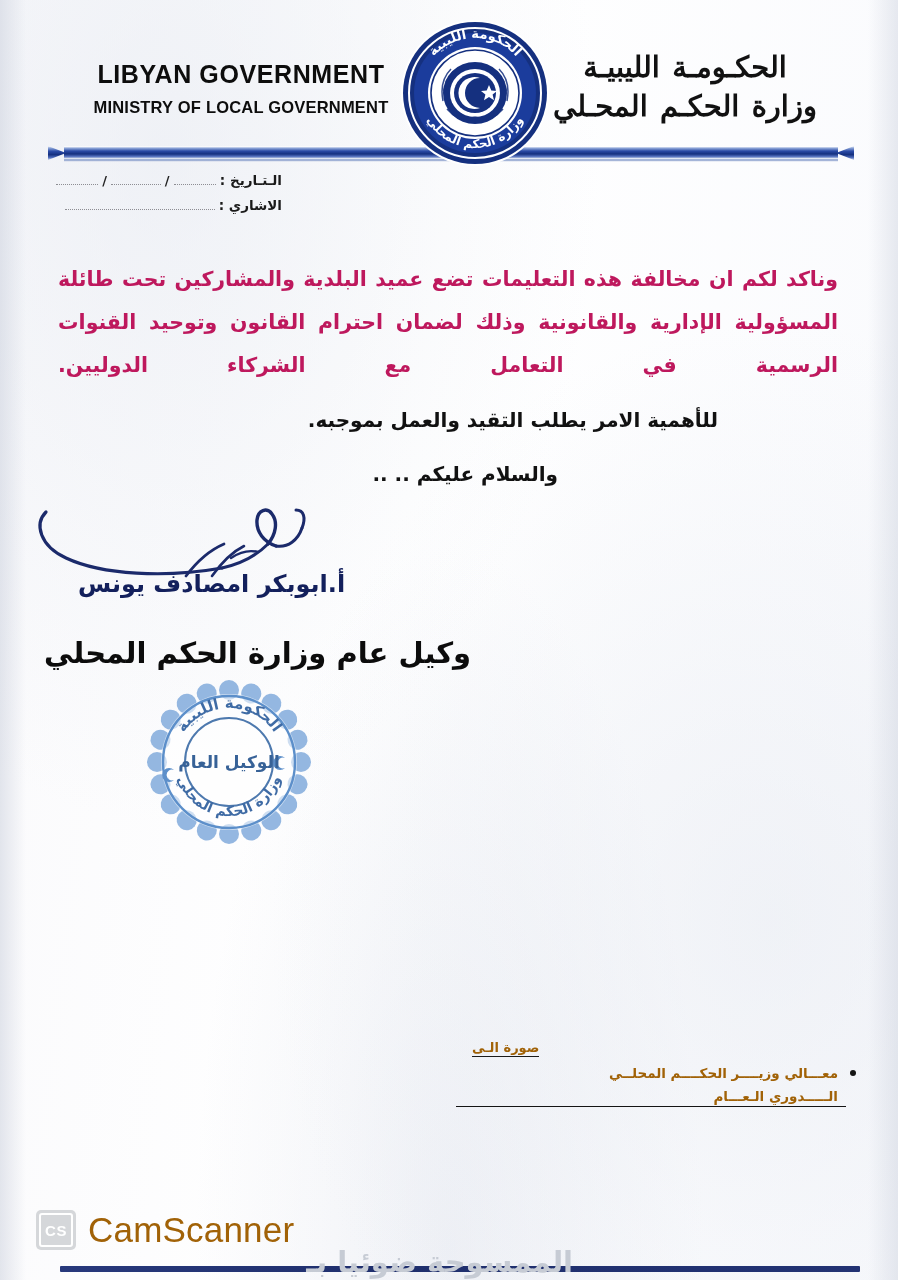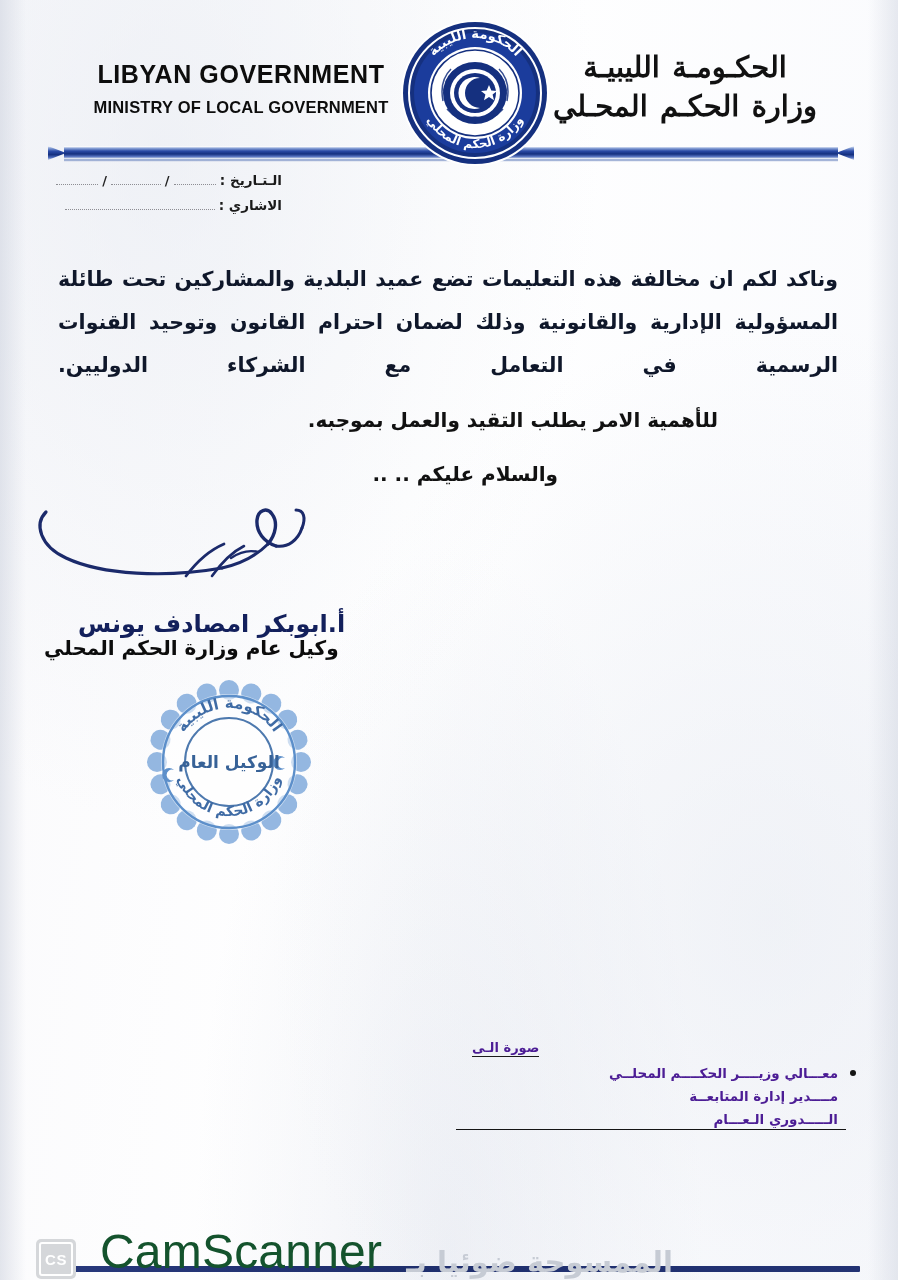--- a/index.html
+++ b/index.html
@@ -137,21 +137,21 @@
 
   
   #body-text {
     position: absolute;
     right: 60px;
     top: 258px;
     width: 780px;
     direction: rtl;
     text-align: justify;
     text-align-last: justify;
-    color: #0f172a;
+    color: #be185d;
     font-size: 20.5px;
     font-weight: 700;
     line-height: 2.1;
     letter-spacing: 0.2px;
   }
   #closing-1 {
     position: absolute;
     right: 180px;
     top: 408px;
     direction: rtl;
@@ -186,29 +186,28 @@
   #signer-name {
     position: absolute;
     left: 78px;
     top: 570px;
     direction: rtl;
     color: #13205c;
     font-size: 24px;
     font-weight: 700;
     letter-spacing: 0.4px;
     z-index: 4;
-    margin-top: 40px;
   }
   #signer-title {
     position: absolute;
     left: 44px;
     top: 636px;
     direction: rtl;
     color: #0c0c0c;
-    font-size: 20px;
+    font-size: 29px;
     font-weight: 700;
     letter-spacing: 0.6px;
   }
 
   
   #stamp {
     position: absolute;
     left: 128px;
     top: 678px;
     width: 202px;
@@ -218,21 +217,21 @@
   }
   #stamp svg { display: block; width: 100%; height: 100%; }
 
   
   #cc-block {
     position: absolute;
     right: 28px;
     top: 1040px;
     width: 420px;
     direction: rtl;
-    color: #4c1d95;
+    color: #a16207;
   }
   #cc-title {
     font-size: 13px;
     font-weight: 700;
     text-align: left;
     padding-left: 22px;
     letter-spacing: 3px;
     margin-bottom: 10px;
   }
   #cc-title span {
@@ -289,22 +288,22 @@
     width: 800px;
     height: 6px;
     background: linear-gradient(90deg, #28397c 0%, #1f2f6d 40%, #223273 100%);
     border-radius: 1px;
   }
   #watermark {
     position: absolute;
     left: 36px;
     top: 1210px;
     display: flex;
-    align-items: flex-end;
-    gap: 24px;
+    align-items: flex-start;
+    gap: 12px;
     z-index: 6;
   }
   #cs-badge {
     width: 40px;
     height: 40px;
     background: #d5d7da;
     border-radius: 5px;
     display: flex;
     align-items: center;
     justify-content: center;
@@ -318,23 +317,23 @@
     font-family: "Liberation Sans", sans-serif;
     font-size: 15px;
     font-weight: 700;
     display: flex;
     align-items: center;
     justify-content: center;
     letter-spacing: 0.5px;
   }
   #wm-latin {
     font-family: "Liberation Sans", sans-serif;
-    font-size: 48px;
+    font-size: 35px;
     font-weight: 400;
-    color: #14532d;
+    color: #a16207;
     letter-spacing: 0.2px;
   }
   #wm-arabic {
     direction: rtl;
     font-size: 29px;
     font-weight: 700;
     color: #c6cbd4;
     letter-spacing: 0.5px;
     margin-top: 35px;
   }
@@ -515,25 +514,20 @@
       <span>صورة الـى</span>
     </div>
 
     <div class="cc-row">
       <span class="cc-bullet"></span>
       <span class="cc-text">معـــالي وزيــــر الحكــــم المحلــي</span>
       <span class="cc-rule"></span>
     </div>
 
 
-    <div class="cc-row">
-      <span class="cc-bullet hidden"></span>
-      <span class="cc-text">مــــدير إدارة المتابعــة</span>
-      <span class="cc-rule"></span>
-    </div>
 
     <div class="cc-row">
       <span class="cc-bullet hidden"></span>
       <span class="cc-text">الـــــدوري الـعـــام</span>
       <span class="cc-rule"></span>
     </div>
 
     <div id="cc-underline-final"></div>
   </div>
 

